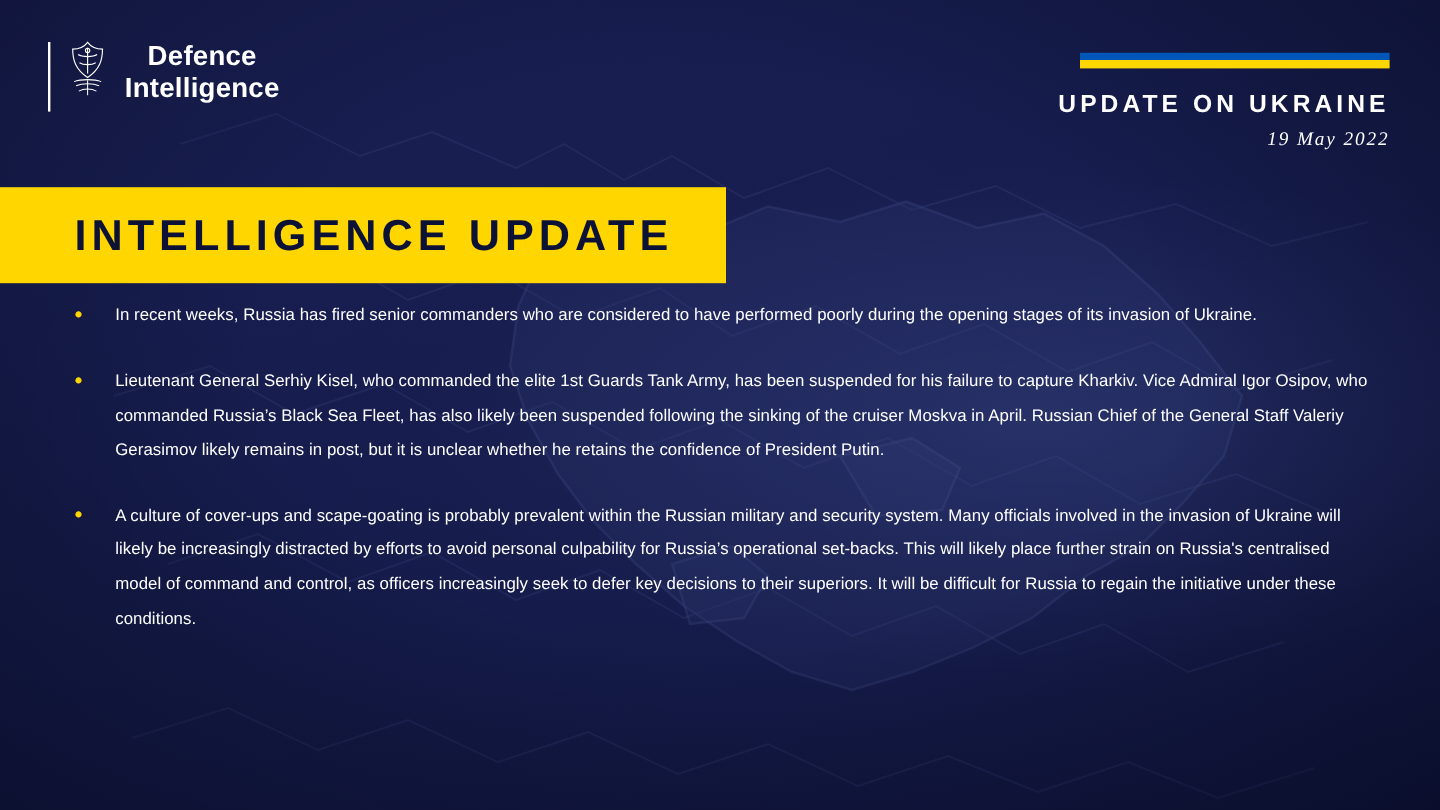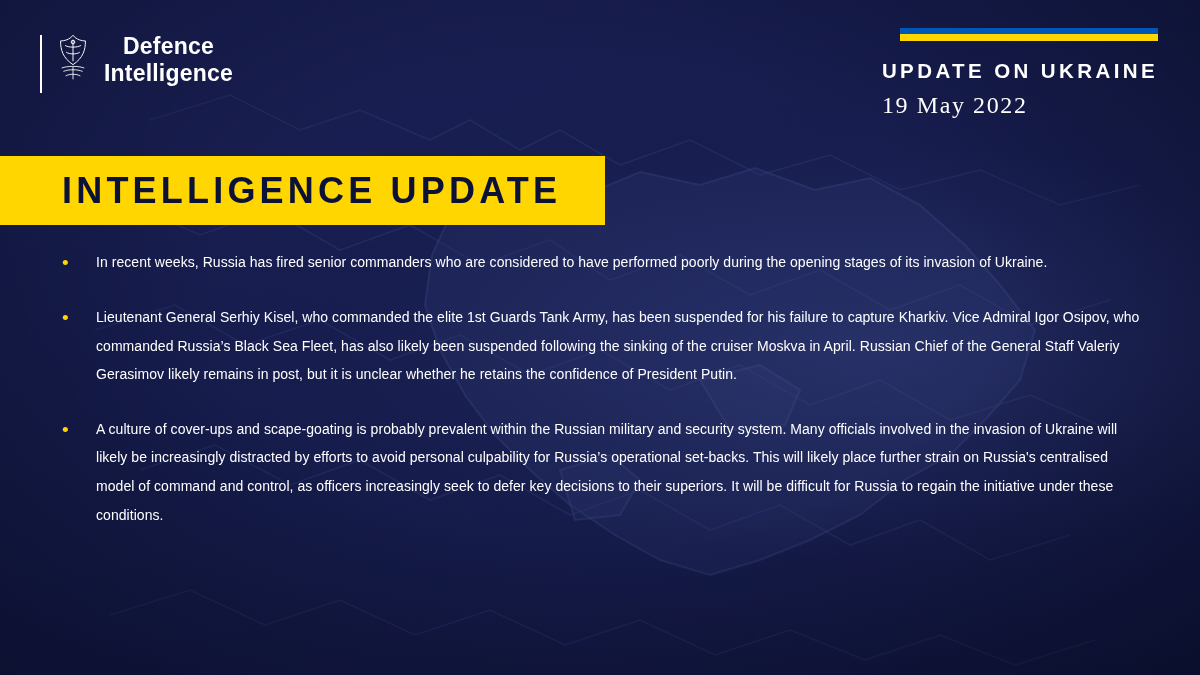--- a/index.html
+++ b/index.html
@@ -65,52 +65,54 @@
     line-height: 27px;
     font-weight: bold;
     letter-spacing: 0.2px;
     color: #ffffff;
     white-space: pre-line;
     text-align: center;
   }
   .header-right {
     position: absolute;
     right: 42px;
-    top: 28px;
+    top: 44px;
+    text-align: right;
   }
   .flag {
     width: 258px;
     height: 13px;
     margin-left: auto;
     margin-bottom: 18px;
   }
   .flag .blue { height: 6px; background: #0057b7; }
   .flag .yellow { height: 7px; background: #ffd700; }
   .update-title {
     font-size: 20.5px;
     letter-spacing: 3.4px;
     font-weight: bold;
     color: #ffffff;
     margin-bottom: 9px;
   }
   .update-date {
     font-family: "Liberation Serif", serif;
-    font-size: 24px;
+    font-style: italic;
+    font-size: 16px;
     letter-spacing: 1.6px;
     color: #ffffff;
   }
 
   
   .banner {
     position: absolute;
     left: 0;
     top: 156px;
     background: #ffd600;
     color: #0c1235;
-    height: 69px;
+    height: 80px;
     display: flex;
     align-items: center;
     padding: 0 44px 0 62px;
     box-sizing: border-box;
   }
   .banner-text {
     font-size: 36px;
     font-weight: bold;
     letter-spacing: 4.2px;
     line-height: 1;

